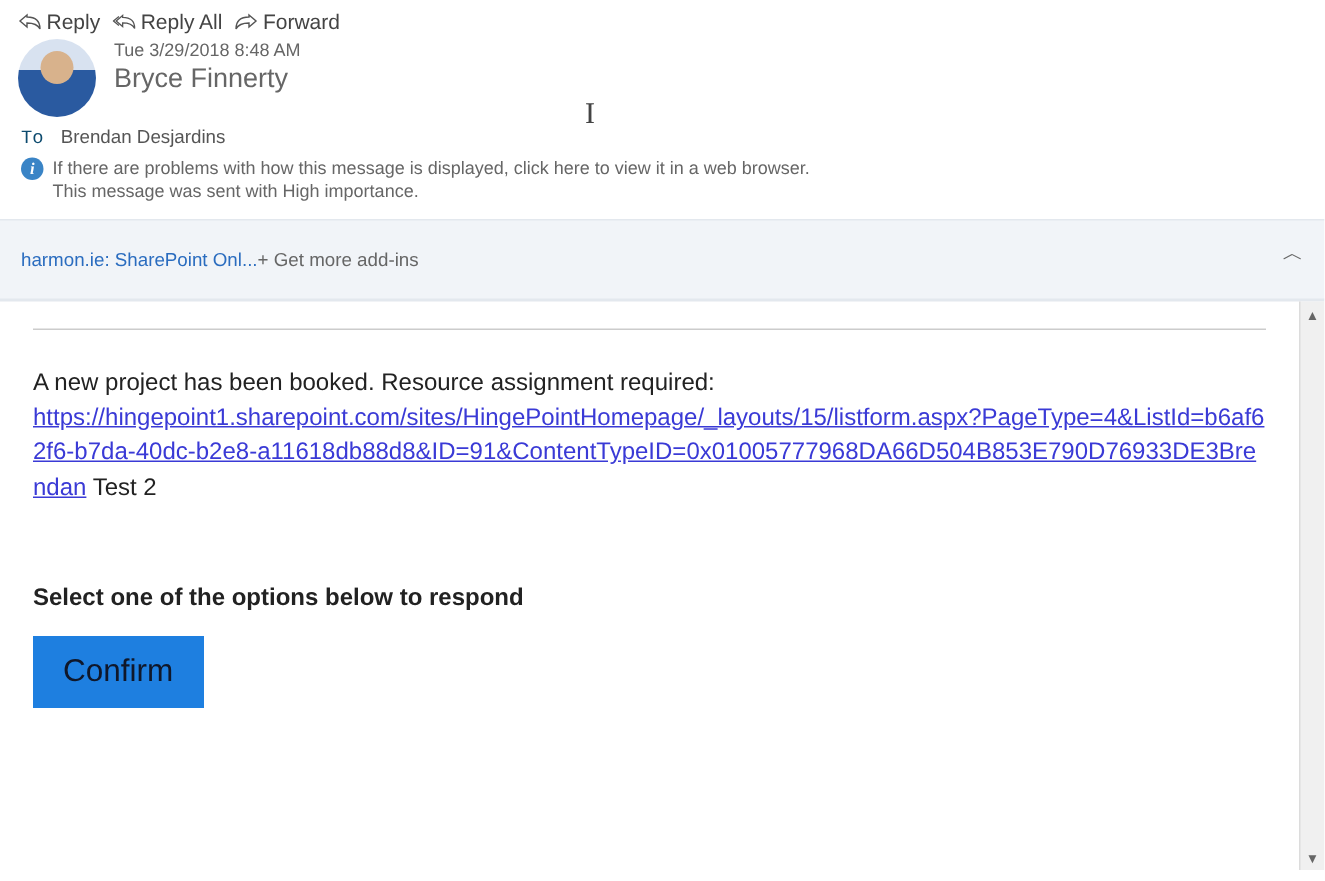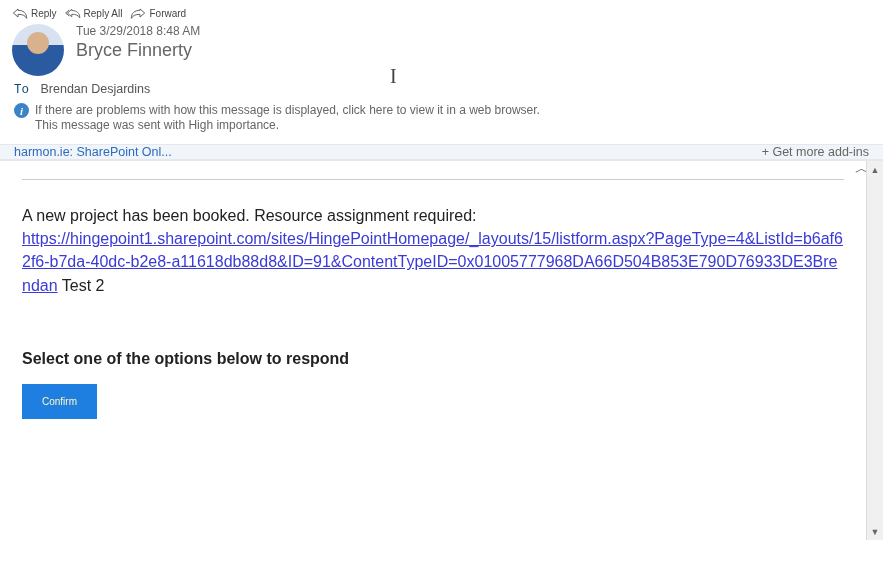--- a/index.html
+++ b/index.html
@@ -16,21 +16,21 @@
   .toolbar {
     display: flex;
     gap: 8px;
     padding: 6px 12px 2px 12px;
     align-items: center;
   }
   .toolbar .action {
     display: flex;
     align-items: center;
     gap: 3px;
-    font-size: 10px;
+    font-size: 14px;
     color: #444;
     cursor: pointer;
   }
   .toolbar svg { width: 16px; height: 14px; }
   .header-row {
     display: flex;
     padding: 0 12px;
     align-items: flex-start;
     gap: 12px;
   }
@@ -79,26 +79,25 @@
   .chevron-up {
     position: absolute;
     right: 14px;
     top: 160px;
     font-size: 14px;
     color: #666;
     cursor: pointer;
   }
   .addins-bar {
     display: flex;
-    justify-content: space-between;
     align-items: center;
     background: #f1f4f8;
     border-top: 1px solid #e3e8ee;
     border-bottom: 1px solid #e3e8ee;
-    padding: 0 14px;
+    padding: 19px 14px;
     margin-top: 10px;
     font-size: 12.5px;
   }
   .addins-bar .addin-link { color: #2a6cbf; cursor: pointer; }
   .addins-bar .get-more { color: #666; cursor: pointer; }
   .body-wrap {
     position: relative;
     height: 380px;
     border-top: 1px solid #e3e8ee;
     display:flex;
@@ -129,23 +128,23 @@
   }
   .respond-heading {
     font-weight: 700;
     font-size: 16px;
     margin-top: 50px;
     margin-bottom: 14px;
   }
   .confirm-btn {
     display: inline-block;
     background: #1e7fe0;
-    color: #fef9c3;
+    color: #0f172a;
     padding: 12px 20px;
-    font-size: 10px;
+    font-size: 21px;
     border: none;
     cursor: pointer;
   }
   .vscroll {
     width: 17px;
     background: #f0f0f0;
     border-left: 1px solid #dcdcdc;
     position: relative;
   }
   .vscroll .arrow {

